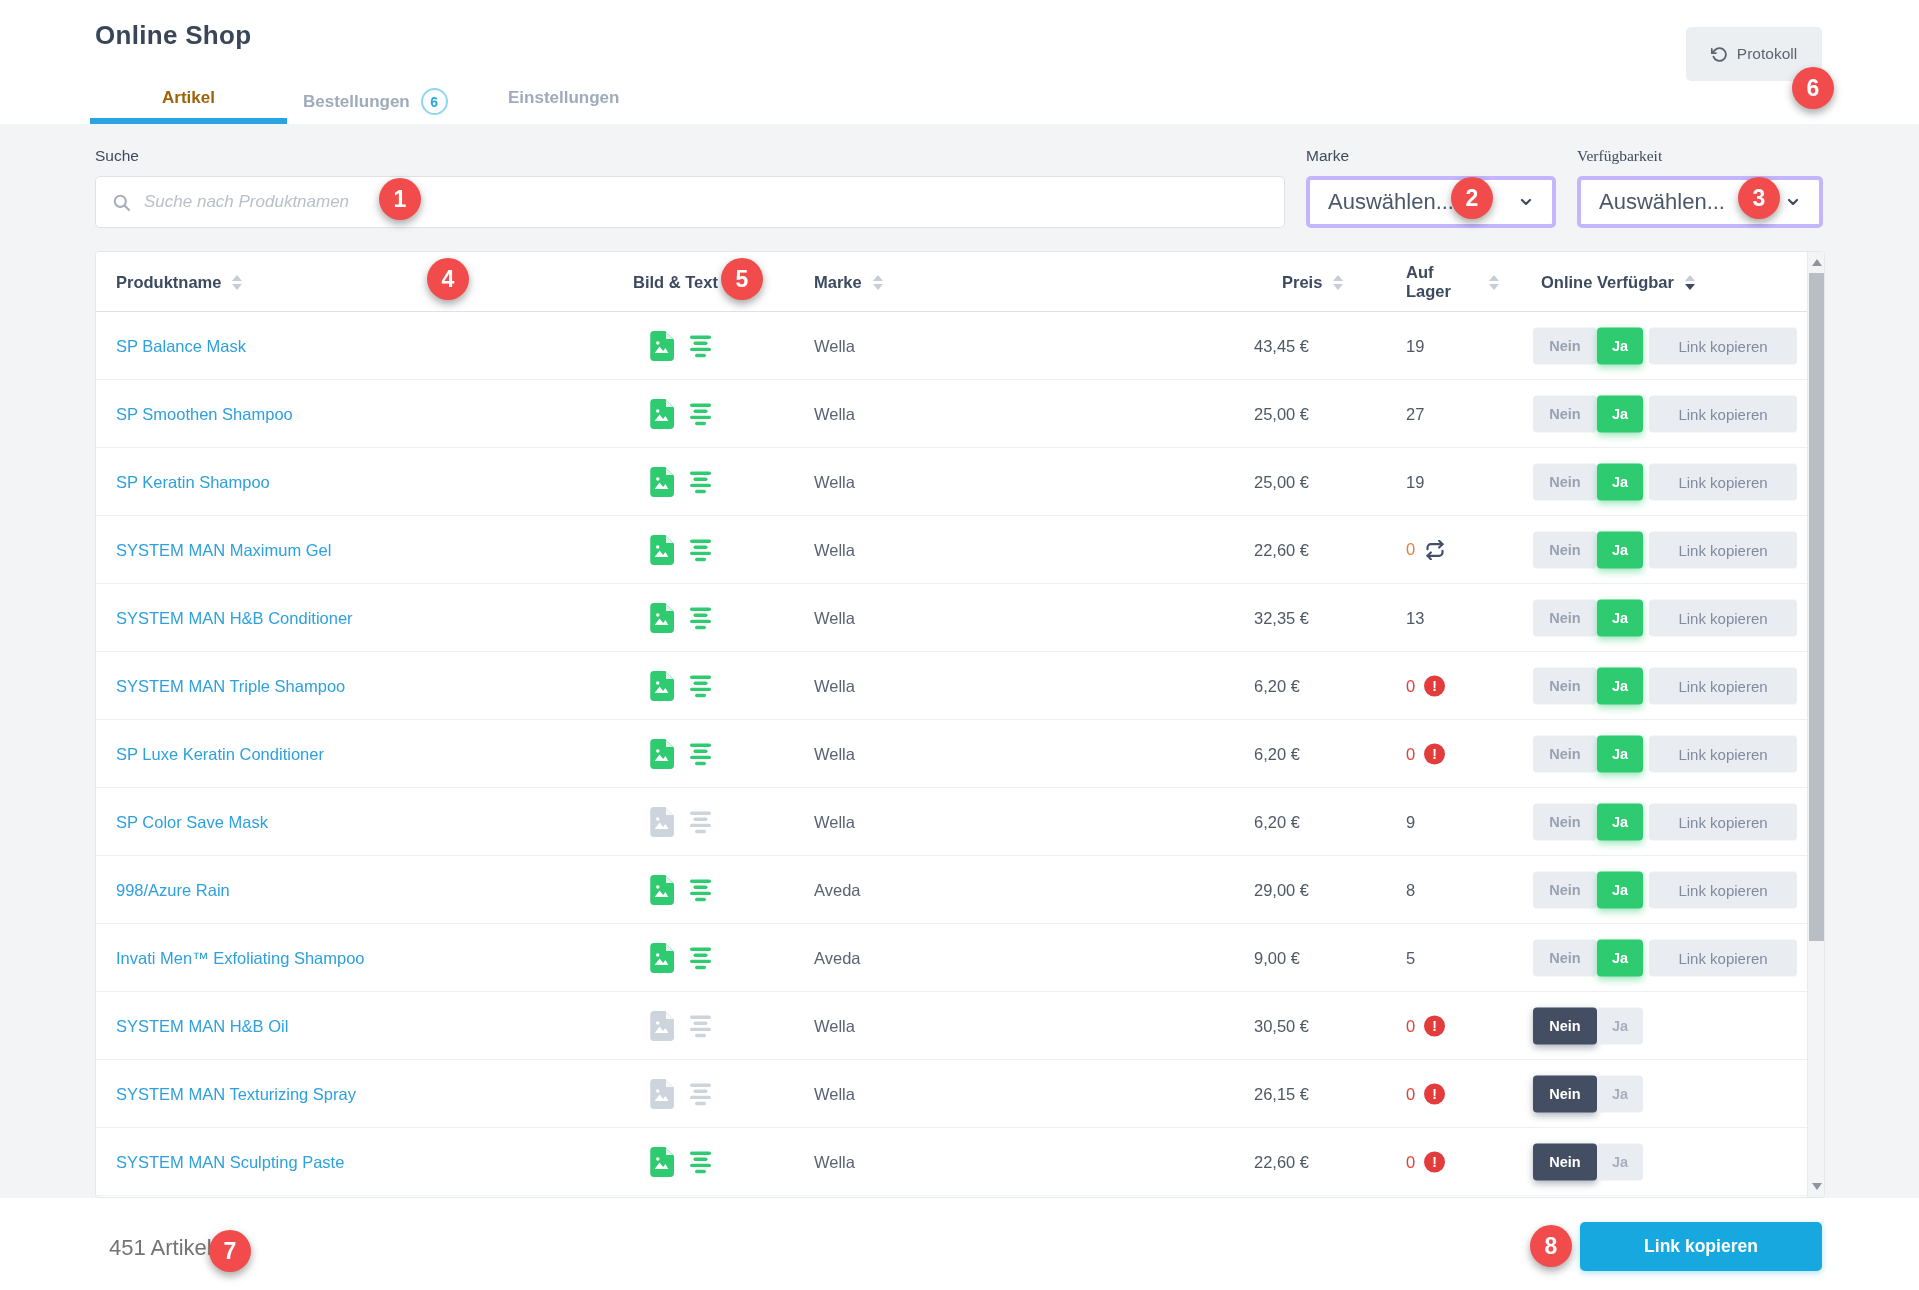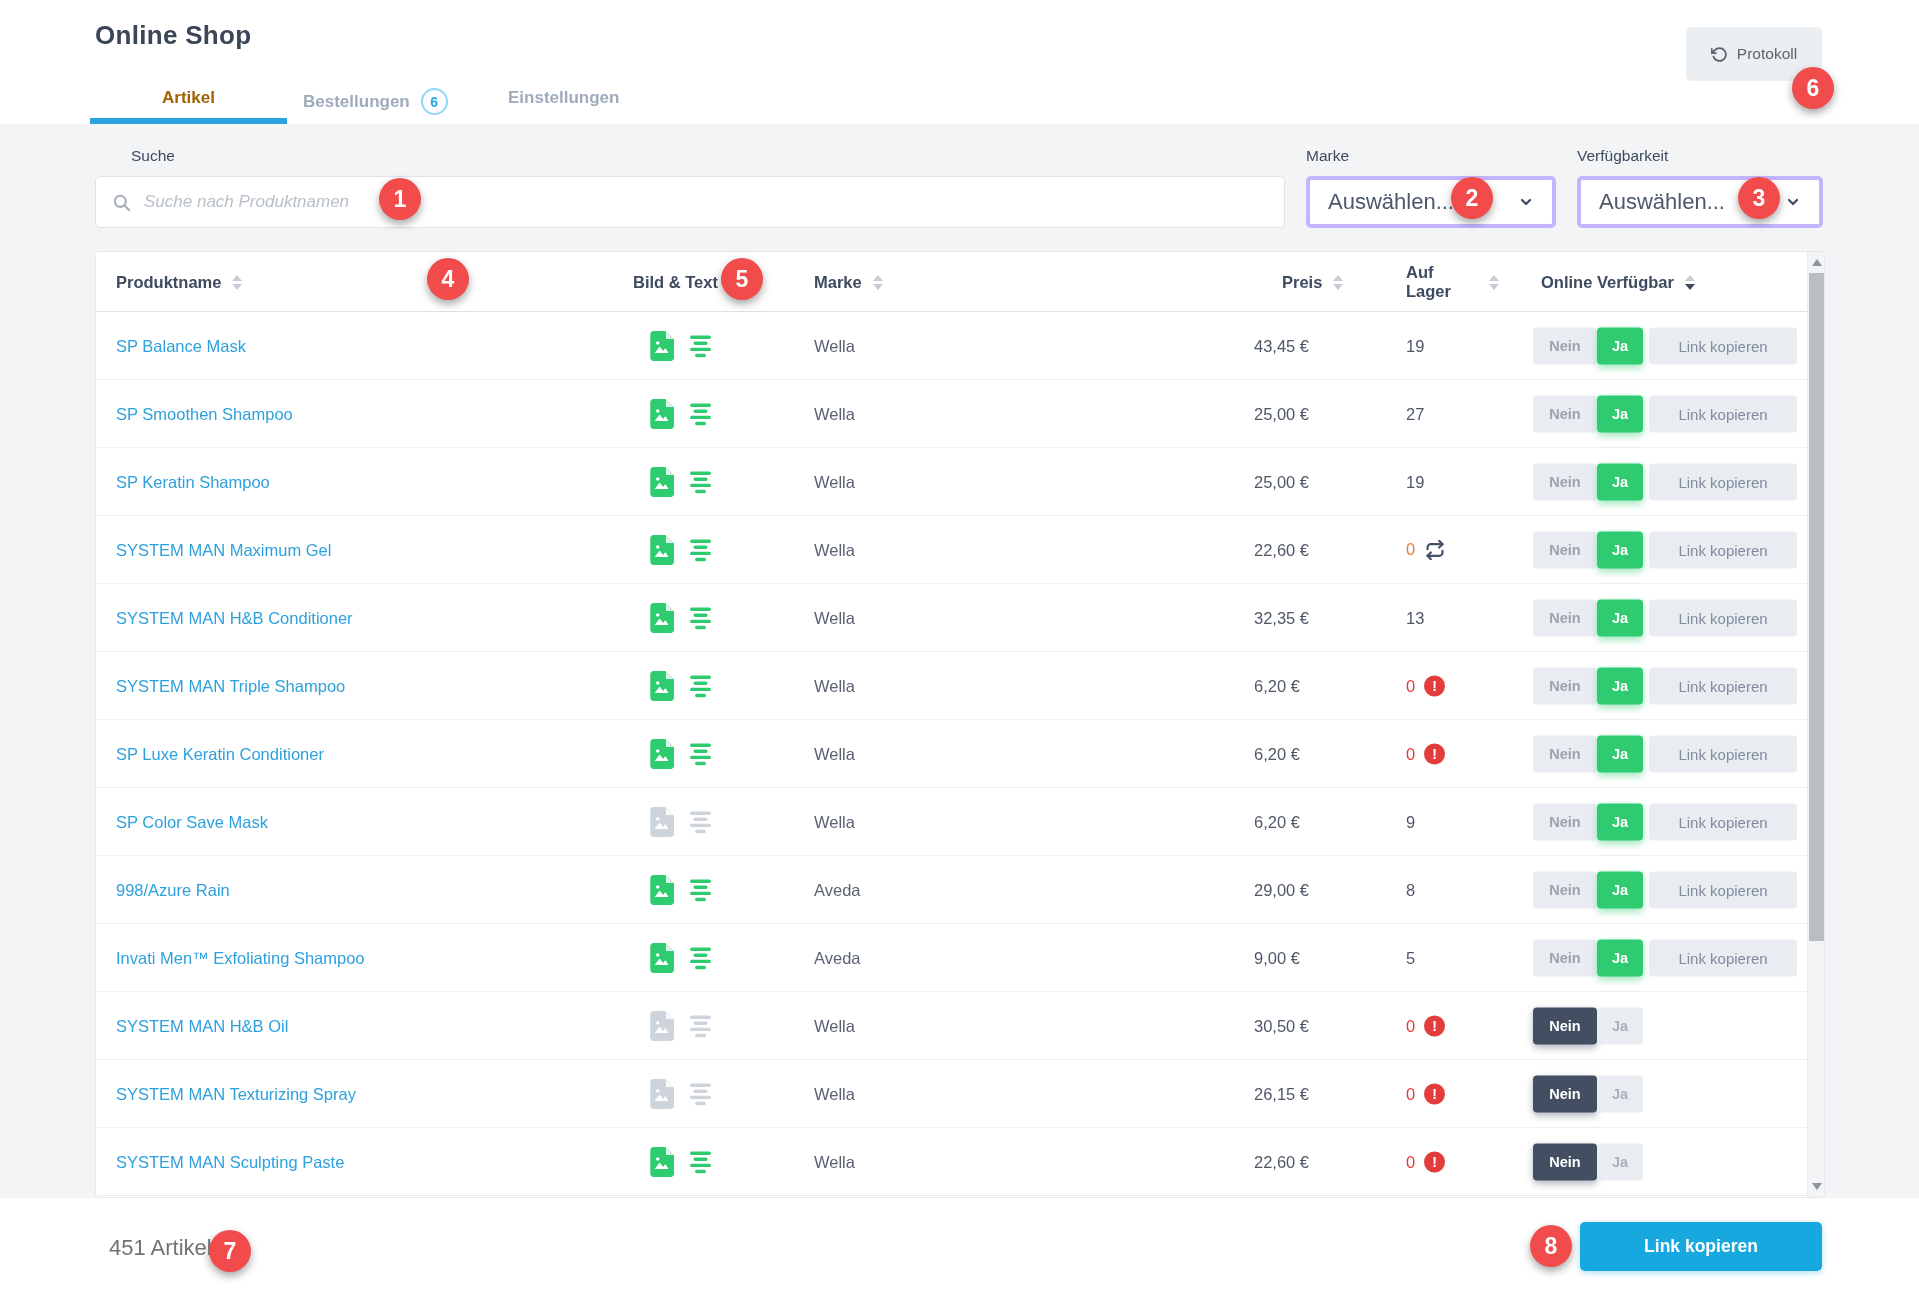--- a/index.html
+++ b/index.html
@@ -12,23 +12,23 @@
   .protokoll-btn { position:absolute; left:1686px; top:27px; width:136px; height:54px; background:#eceff2; border:none; border-radius:5px; color:#5b6472; font-size:15.5px; display:flex; align-items:center; justify-content:center; gap:9px; cursor:pointer; font-family:inherit; }
   .tab { position:absolute; top:88px; font-size:17px; font-weight:700; cursor:pointer; }
   .tab-artikel { left:90px; width:197px; text-align:center; color:#a16207; }
   .tab-underline { position:absolute; left:90px; top:118px; width:197px; height:6px; background:#2aa4e0; }
   .tab-bestellungen { left:303px; color:#9fabbd; display:flex; align-items:center; gap:11px; }
   .tab-einstellungen { left:508px; color:#9fabbd; }
   .tab-badge { width:27px; height:27px; border-radius:50%; border:2px solid #8ed6f3; color:#2aa9db; background:#fbfdfe; font-size:14px; font-weight:700; display:flex; align-items:center; justify-content:center; }
 
   
   .filter-label { position:absolute; font-size:15.5px; color:#3d4a5f; }
-  .lbl-suche { left:95px; top:147px;margin-left:36px; }
+  .lbl-suche { left:95px; top:147px; }
   .lbl-marke { left:1306px; top:147px; }
-  .lbl-verf  { left:1577px; top:147px; }
+  .lbl-verf  { left:1577px; top:147px;font-family:Liberation Serif, serif; }
   .search-box { position:absolute; left:95px; top:176px; width:1190px; height:52px; background:#fff; border:1px solid #dfe3e9; border-radius:5px; display:flex; align-items:center; padding:0 16px; gap:13px; }
   .search-box input { flex:1; border:none; outline:none; font-size:17px; font-style:italic; color:#4c5869; font-family:inherit; background:transparent; }
   .search-box input::placeholder { color:#b9c0ca; }
   .select { position:absolute; top:176px; height:52px; background:#fff; border:4px solid #c4b5fd; border-radius:5px; display:flex; align-items:center; justify-content:space-between; padding:0 18px; font-size:22px; color:#4c5869; cursor:pointer; }
   .sel-marke { left:1306px; width:250px; }
   .sel-verf  { left:1577px; width:246px; }
 
   
   .card { position:absolute; left:95px; top:251px; width:1730px; height:947px; background:#fff; border:1px solid #e4e8ed; border-radius:4px; overflow:hidden; }
   .thead { position:relative; height:60px; border-bottom:1px solid #dde2e8; background:#fff; }

